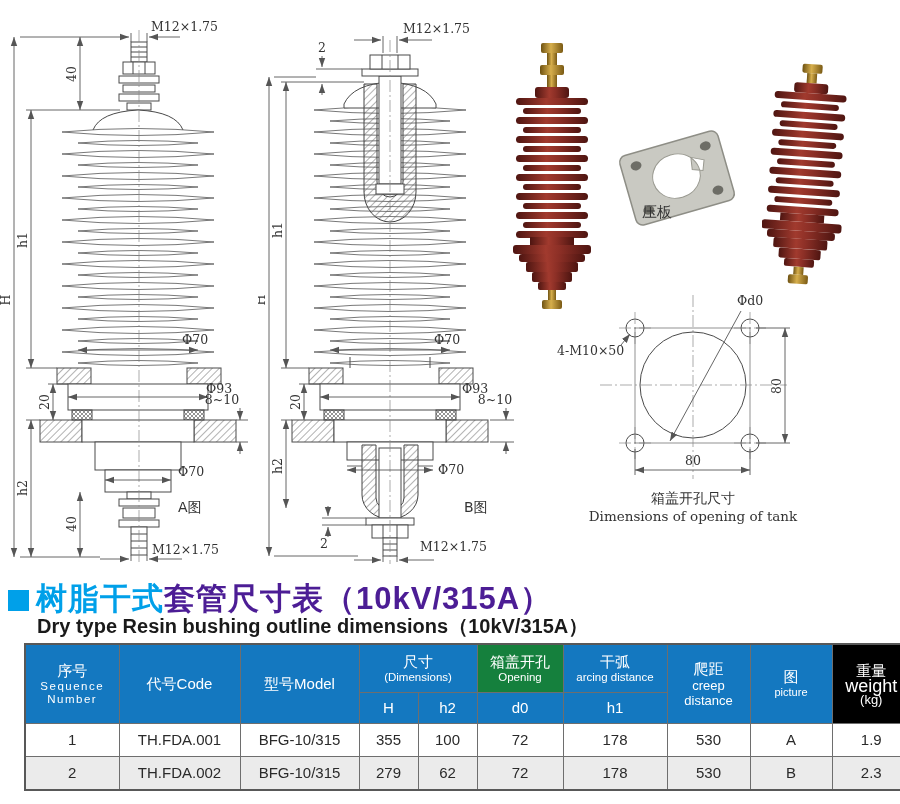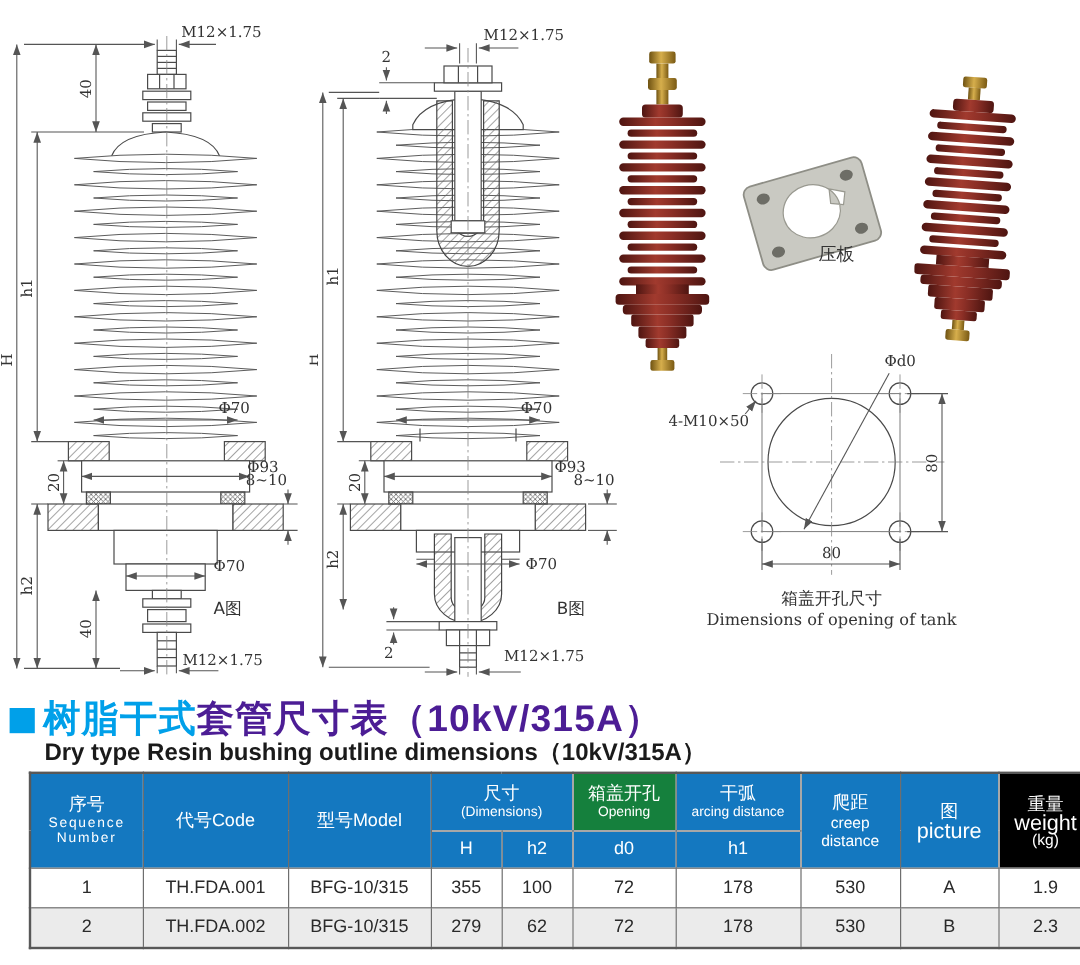--- a/index.html
+++ b/index.html
@@ -23,21 +23,21 @@
   
   .dim-table{left:24px;top:643px;}
   table{border-collapse:collapse;table-layout:fixed;width:886px;}
   th,td{border:1px solid #6e6e6e;text-align:center;vertical-align:middle;padding:0;overflow:hidden;}
   table{border:2px solid #585858;}
   thead th{color:#fff;font-weight:normal;}
   .hcn{font-size:15px;line-height:18px;}
   .hen{font-size:11.5px;line-height:13px;}
   .hen.sp{letter-spacing:1.5px;}
   tbody td{font-size:15px;color:#2a2a2a;height:32px;}
-  .plate-label{font-size:15px;color:#333;text-align:right;width:70px;left:642px;top:203px;}
+  .plate-label{font-size:15px;color:#333;text-align:left;width:70px;left:642px;top:203px;}
 </style>
 </head>
 <body>
 
 <svg class="abs" style="left:0;top:0" width="258" height="570" viewBox="0 0 258 570">
   <defs>
     <marker id="arA" markerWidth="10" markerHeight="8" refX="9" refY="4" orient="auto-start-reverse" markerUnits="userSpaceOnUse">
       <path d="M0,0.8 L9,4 L0,7.2 Z" fill="#555"></path>
     </marker>
     <pattern id="htA" width="5" height="5" patternUnits="userSpaceOnUse" patternTransform="rotate(45)">
@@ -505,21 +505,21 @@
       <th style="background:#1478c0">
         <div class="hcn">干弧</div>
         <div class="hen">arcing distance</div>
       </th>
       <th rowspan="2" style="background:#1478c0">
         <div class="hcn">爬距</div>
         <div class="hen" style="width:56px;margin:0 auto;font-size:13px;line-height:15px">creep distance</div>
       </th>
       <th rowspan="2" style="background:#1478c0">
         <div class="hcn">图</div>
-        <div class="hen" style="font-size:18px">picture</div>
+        <div class="hen" style="font-size:11px">picture</div>
       </th>
       <th rowspan="2" style="background:#000000">
         <div class="hcn">重量</div>
         <div class="hen" style="font-size:18px">weight</div>
         <div class="hen" style="font-size:13px">(kg)</div>
       </th>
     </tr>
     <tr style="height:31px">
       <th style="background:#1478c0">
             <div class="hcn">H</div>

